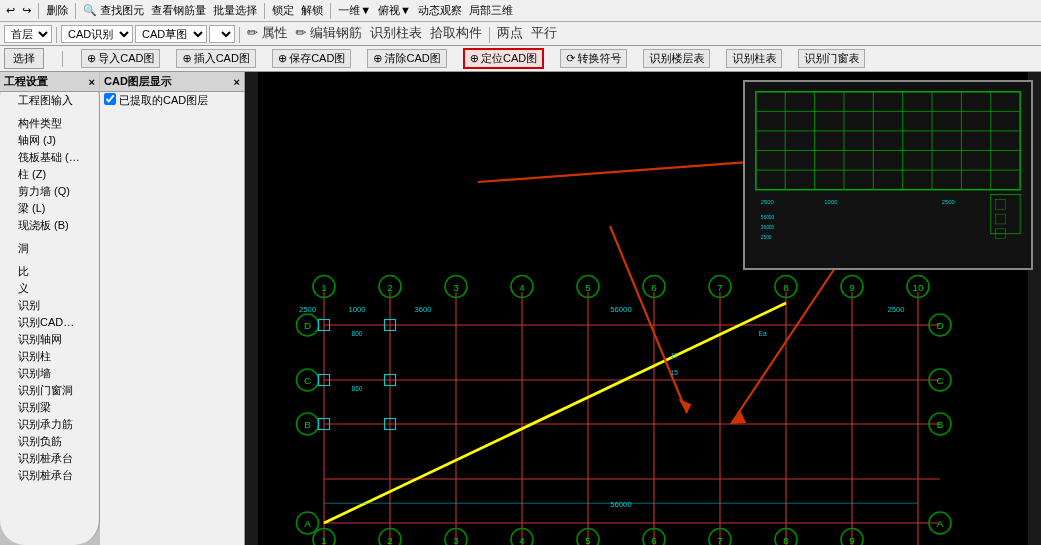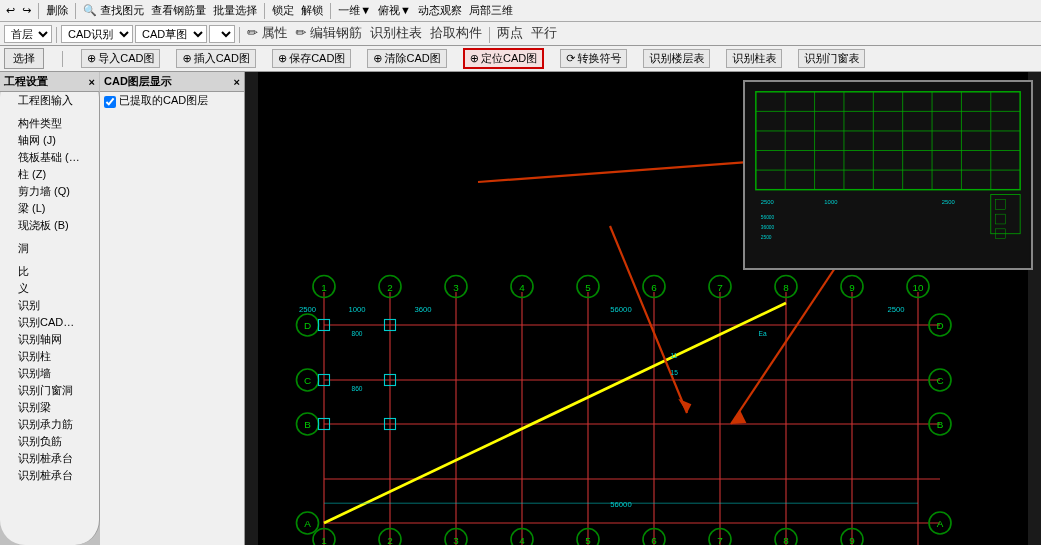--- a/index.html
+++ b/index.html
@@ -134,21 +134,21 @@
     .cad-layer-panel .panel-header {
       background: #d4d4d4;
       text-align: right;
     }
 
     .layer-item {
       padding: 1px 4px;
       font-size: 11px;
       cursor: pointer;
       display: flex;
-      align-items: flex-end;
+      align-items: flex-start;
       gap: 3px;
     }
 
     .layer-item input[type="checkbox"] {
       width: 12px;
       height: 12px;
     }
 
     
     .canvas-area {

